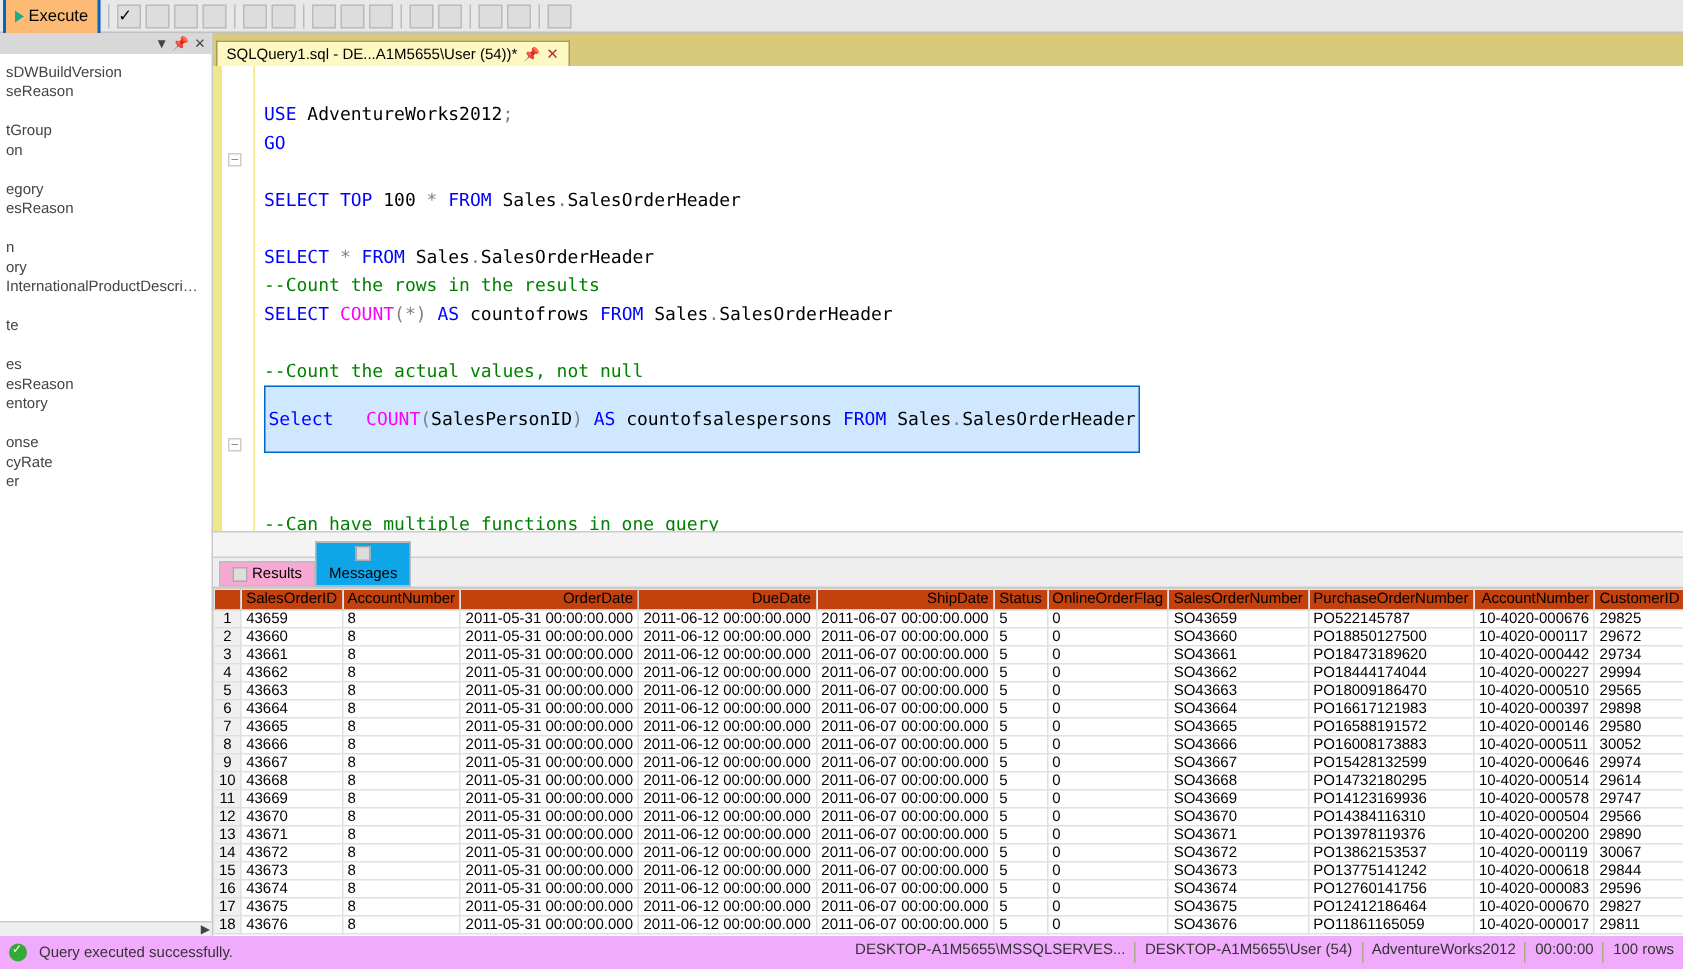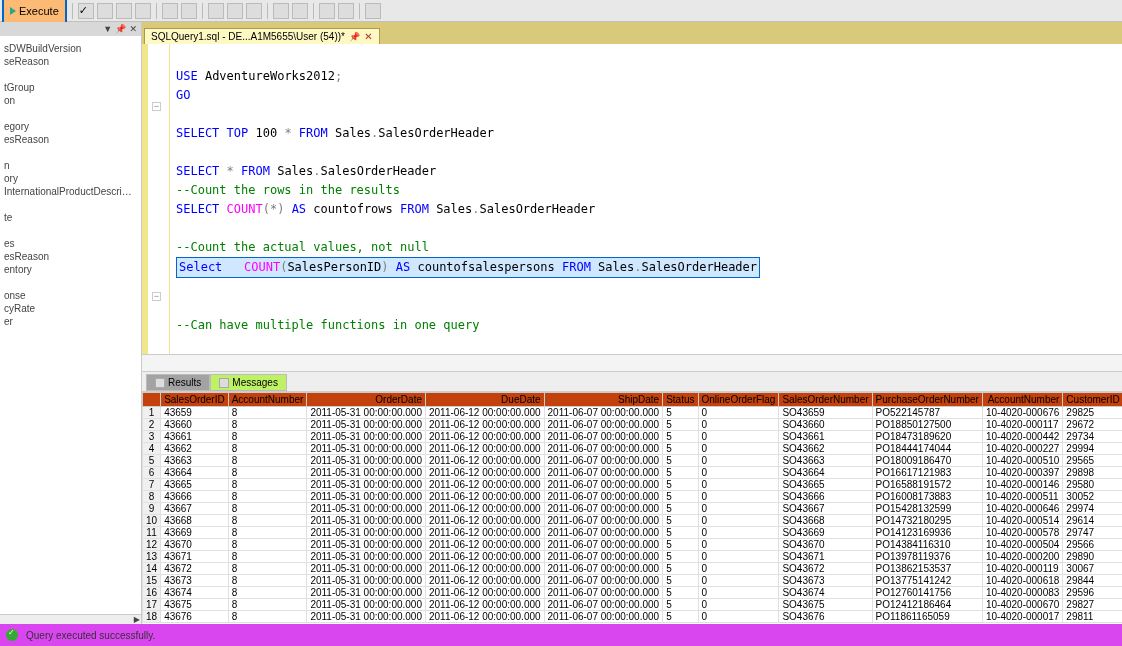--- a/index.html
+++ b/index.html
@@ -24,33 +24,33 @@
   .tab .close{font-size:10px;color:#a33;cursor:pointer;}
   .editor-wrap { display:flex; height:310px; background:#fff;}
   .margin { width:28px; border-right:1px solid #f0e68c; background:#fff; position:relative;}
   .margin .ybar { position:absolute; top:0; bottom:0; left:0; width:6px; background:#f0e68c;}
   .margin .minus { position:absolute; left:10px; font-size:9px; color:#888; border:1px solid #ccc; width:9px; height:9px; text-align:center; line-height:7px;}
   .code { flex:1; font-family:Consolas,monospace; font-size:12px; padding:4px 6px; line-height:19px; white-space:pre; overflow:hidden; position:relative;}
   .kw-blue{color:#0000ff;text-align:center;}
   .kw-green{color:#008000;}
   .kw-gray{color:#808080;}
   .kw-pink{color:#ff00ff;}
-  .highlight-line { background:#cfe8ff; display:inline-block; padding:0 2px; border:1px solid #0066cc;}
+  .highlight-line { background:#cfe8ff; display:inline-block; padding:12px 2px; border:1px solid #0066cc;}
   .zoom-bar { height:18px; background:#f4f4f4; border-top:1px solid #ccc; border-bottom:1px solid #ccc; display:flex; align-items:center; padding:0 6px; font-size:10px;}
   .zoom-bar select{font-size:10px;margin-top:34px;}
   .result-tabs { height:20px; background:#eee; display:flex; align-items:flex-end; border-bottom:1px solid #ccc; padding-left:4px; gap:0;}
-  .rtab { padding:2px 8px; font-size:10px; border:1px solid #bbb; background:#a3a3a3; display:flex; align-items:center; gap:3px;}
-  .rtab.inactive{background:#bef264;}
+  .rtab { padding:2px 8px; font-size:10px; border:1px solid #bbb; background:#f9a8d4; display:flex; align-items:center; gap:3px;}
+  .rtab.inactive{background:#0ea5e9;flex-direction:column;}
   .rtab .ric{width:10px;height:10px;background:#ddd;border:1px solid #aaa;}
   .grid-wrap { flex:1; overflow:auto; position:relative; background:#fff;}
   table.grid { border-collapse:collapse; font-size:10px; width:100%;}
   table.grid th { background:#c2410c; border:1px solid #ccc; padding:1px 3px; text-align:right; font-weight:normal; white-space:nowrap; position:sticky; top:0;}
   table.grid td { border:1px solid #e0e0e0; padding:0 3px; white-space:nowrap;}
   table.grid td.rownum { background:#f0f0f0; text-align:center; width:22px;}
-  .status-bar { height:22px; background:#d946ef; color:#333; display:flex; align-items:center; font-size:10px; padding:0 6px; gap:8px;}
+  .status-bar { height:22px; background:#f0abfc; color:#333; display:flex; align-items:center; font-size:10px; padding:0 6px; gap:8px;}
   .status-bar .ok-ico{width:12px;height:12px;border-radius:50%;background:#3a3;display:inline-block;position:relative;}
   .status-bar .ok-ico::after{content:"✓";color:#fff;font-size:8px;position:absolute;left:2px;top:-1px;}
   .status-bar .right-group{margin-left:auto;display:flex;gap:6px;}
   .status-bar .sep{width:1px;height:14px;background:#aa8;}
 </style>
 </head>
 <body>
 
 <div class="toolbar">
   <div class="exec-btn">
@@ -437,13 +437,24 @@
             </tr>
           </tbody>
         </table>
     </div>
   </div>
 </div>
 
 <div class="status-bar">
   <span class="ok-ico"></span>
   <span>Query executed successfully.</span>
+  <div class="right-group">
+    <span>DESKTOP-A1M5655\MSSQLSERVES...</span>
+      <div class="sep"></div>
+    <span>DESKTOP-A1M5655\User (54)</span>
+      <div class="sep"></div>
+    <span>AdventureWorks2012</span>
+      <div class="sep"></div>
+    <span>00:00:00</span>
+      <div class="sep"></div>
+    <span>100 rows</span>
+  </div>
 </div>
 
 </body></html>

